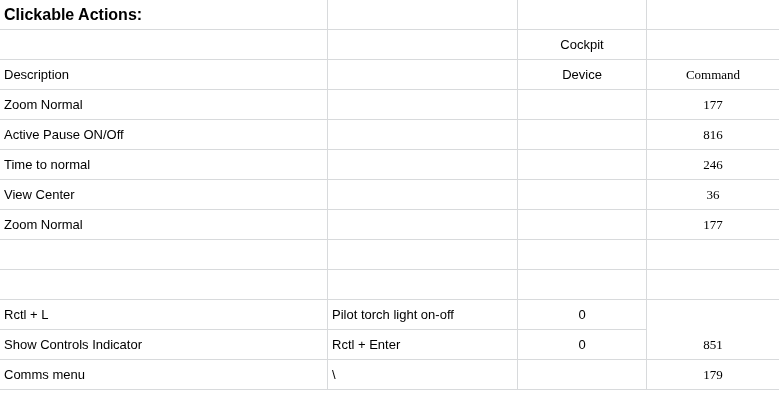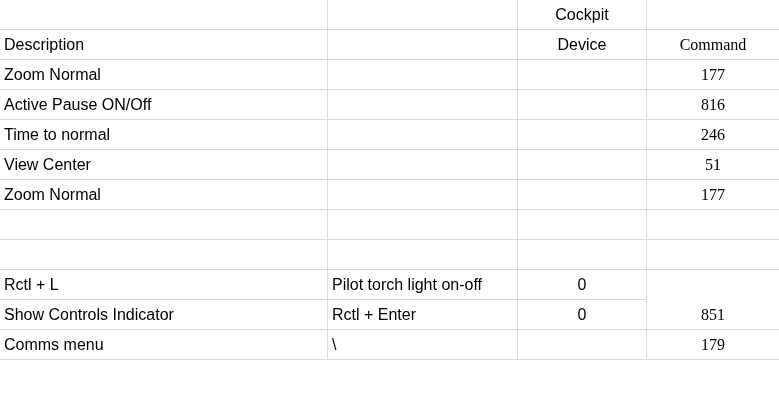--- a/index.html
+++ b/index.html
@@ -22,21 +22,21 @@
   }
   .row {
     display: grid;
     grid-template-columns: 328px 190px 129px 132px;
     height: 30px;
   }
   .cell {
     box-sizing: border-box;
     height: 30px;
     line-height: 29px;
-    font-size: 16px;
+    font-size: 13px;
     color: var(--text);
     border-right: 1px solid var(--grid);
     border-bottom: 1px solid var(--grid);
     overflow: hidden;
     white-space: nowrap;
     background: var(--bg);
   }
   .cell.c0, .cell.c1 {
     padding-left: 4px;
     text-align: left;
@@ -50,20 +50,26 @@
   }
   .row.title-row .cell.c0 {
     font-weight: 700;
     font-size: 16px;
   }
 </style>
 </head>
 <body>
 
 <div class="sheet">
+    <div class="row title-row">
+      <div class="cell c0">Clickable Actions:</div>
+      <div class="cell c1"></div>
+      <div class="cell c2"></div>
+      <div class="cell c3"></div>
+    </div>
     <div class="row">
       <div class="cell c0"></div>
       <div class="cell c1"></div>
       <div class="cell c2">Cockpit</div>
       <div class="cell c3"></div>
     </div>
     <div class="row">
       <div class="cell c0">Description</div>
       <div class="cell c1"></div>
       <div class="cell c2">Device</div>
@@ -84,21 +90,21 @@
     <div class="row">
       <div class="cell c0">Time to normal</div>
       <div class="cell c1"></div>
       <div class="cell c2"></div>
       <div class="cell c3">246</div>
     </div>
     <div class="row">
       <div class="cell c0">View Center</div>
       <div class="cell c1"></div>
       <div class="cell c2"></div>
-      <div class="cell c3">51</div>
+      <div class="cell c3">36</div>
     </div>
     <div class="row">
       <div class="cell c0">Zoom Normal</div>
       <div class="cell c1"></div>
       <div class="cell c2"></div>
       <div class="cell c3">177</div>
     </div>
     <div class="row">
       <div class="cell c0"></div>
       <div class="cell c1"></div>

